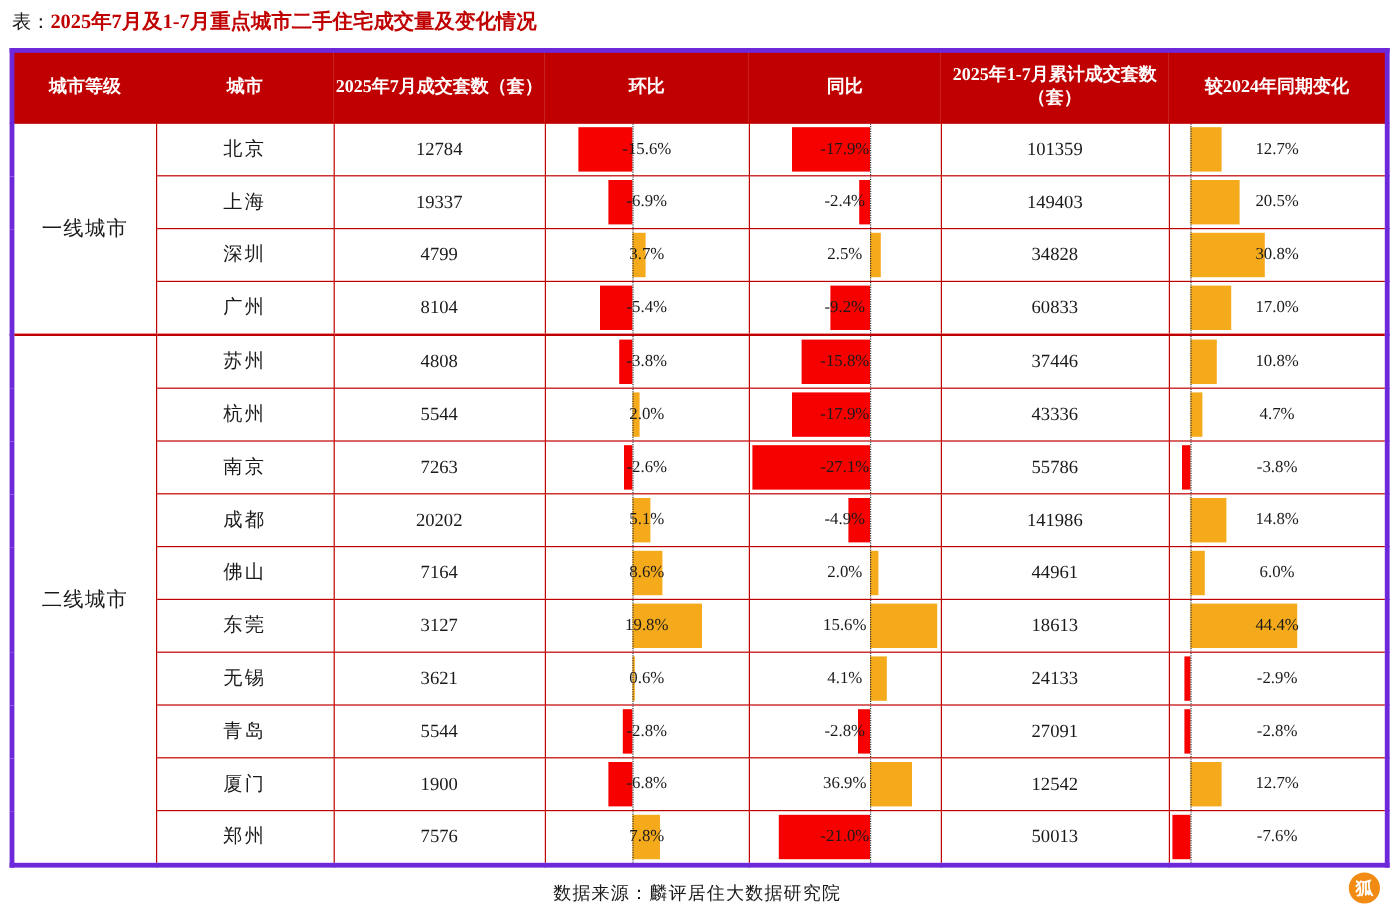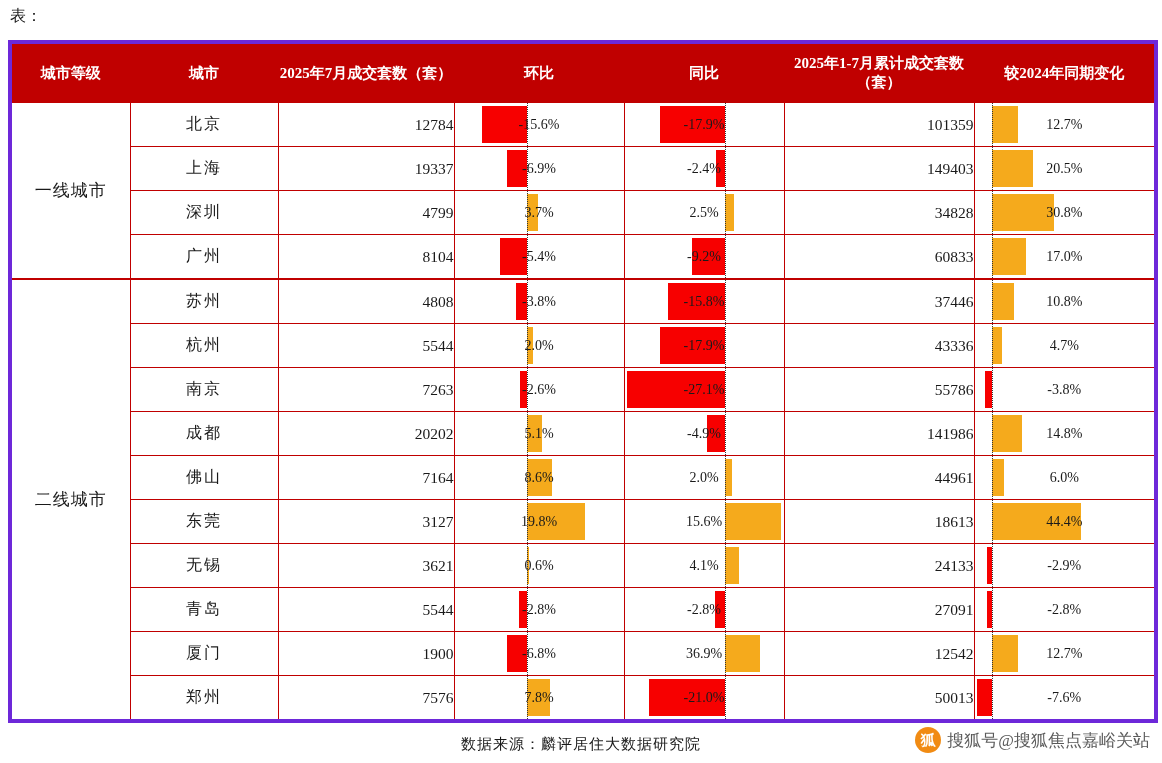--- a/index.html
+++ b/index.html
@@ -83,21 +83,21 @@
     letter-spacing: 1px;
   }
   td.city {
     text-align: center;
     font-size: 16px;
     font-family: "Liberation Serif", serif;
     letter-spacing: 2px;
     height: 43px;
   }
   td.num {
-    text-align: right;
+    text-align: center;
     font-size: 15.5px;
     font-family: "Liberation Serif", serif;
     height: 43px;
   }
   
   td.barcell {
     position: relative;
     height: 43px;
     overflow: hidden;
   }
@@ -173,20 +173,21 @@
     font-size: 15px;
     font-weight: bold;
     font-family: "Liberation Sans", sans-serif;
   }
 </style>
 </head>
 <body>
 
 <div id="title-bar">
   <span id="title-prefix">表：</span>
+  <span id="title-text">2025年7月及1-7月重点城市二手住宅成交量及变化情况</span>
 </div>
 
 <div id="table-wrap">
   <table class="main">
     <colgroup>
       <col class="c-tier">
         <col class="c-city">
         <col class="c-vol">
       <col class="c-mom">
         <col class="c-yoy">
@@ -488,14 +489,13 @@
           </td>
         </tr>
       </tbody>
   </table>
 </div>
 
 <div id="source">数据来源：麟评居住大数据研究院</div>
 
 <div id="watermark">
   <div id="wm-logo">狐</div>
-  <span>搜狐号@搜狐焦点嘉峪关站</span>
 </div>
 
 </body></html>

